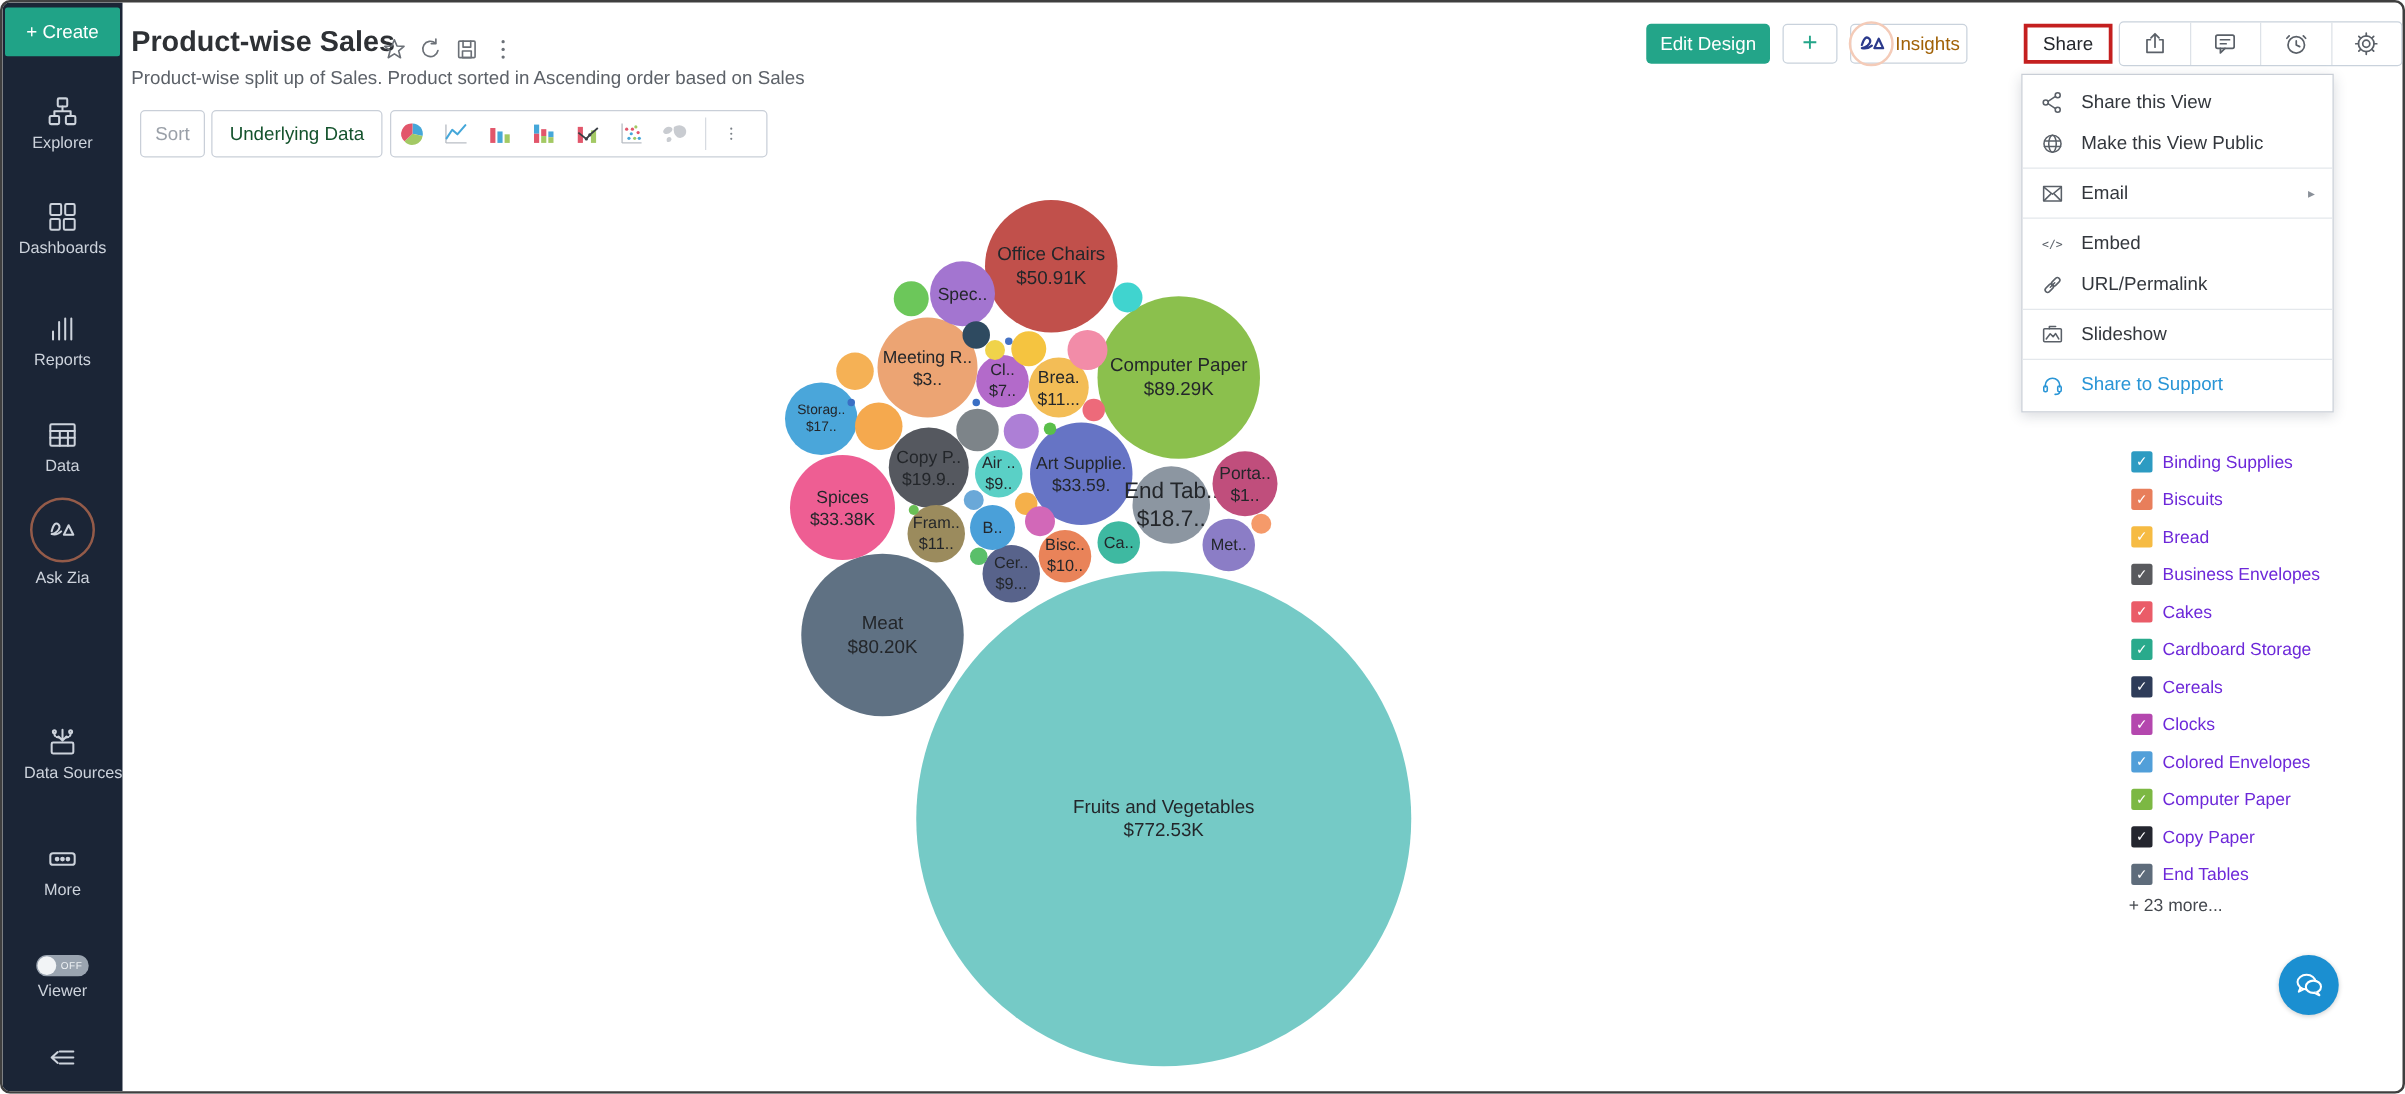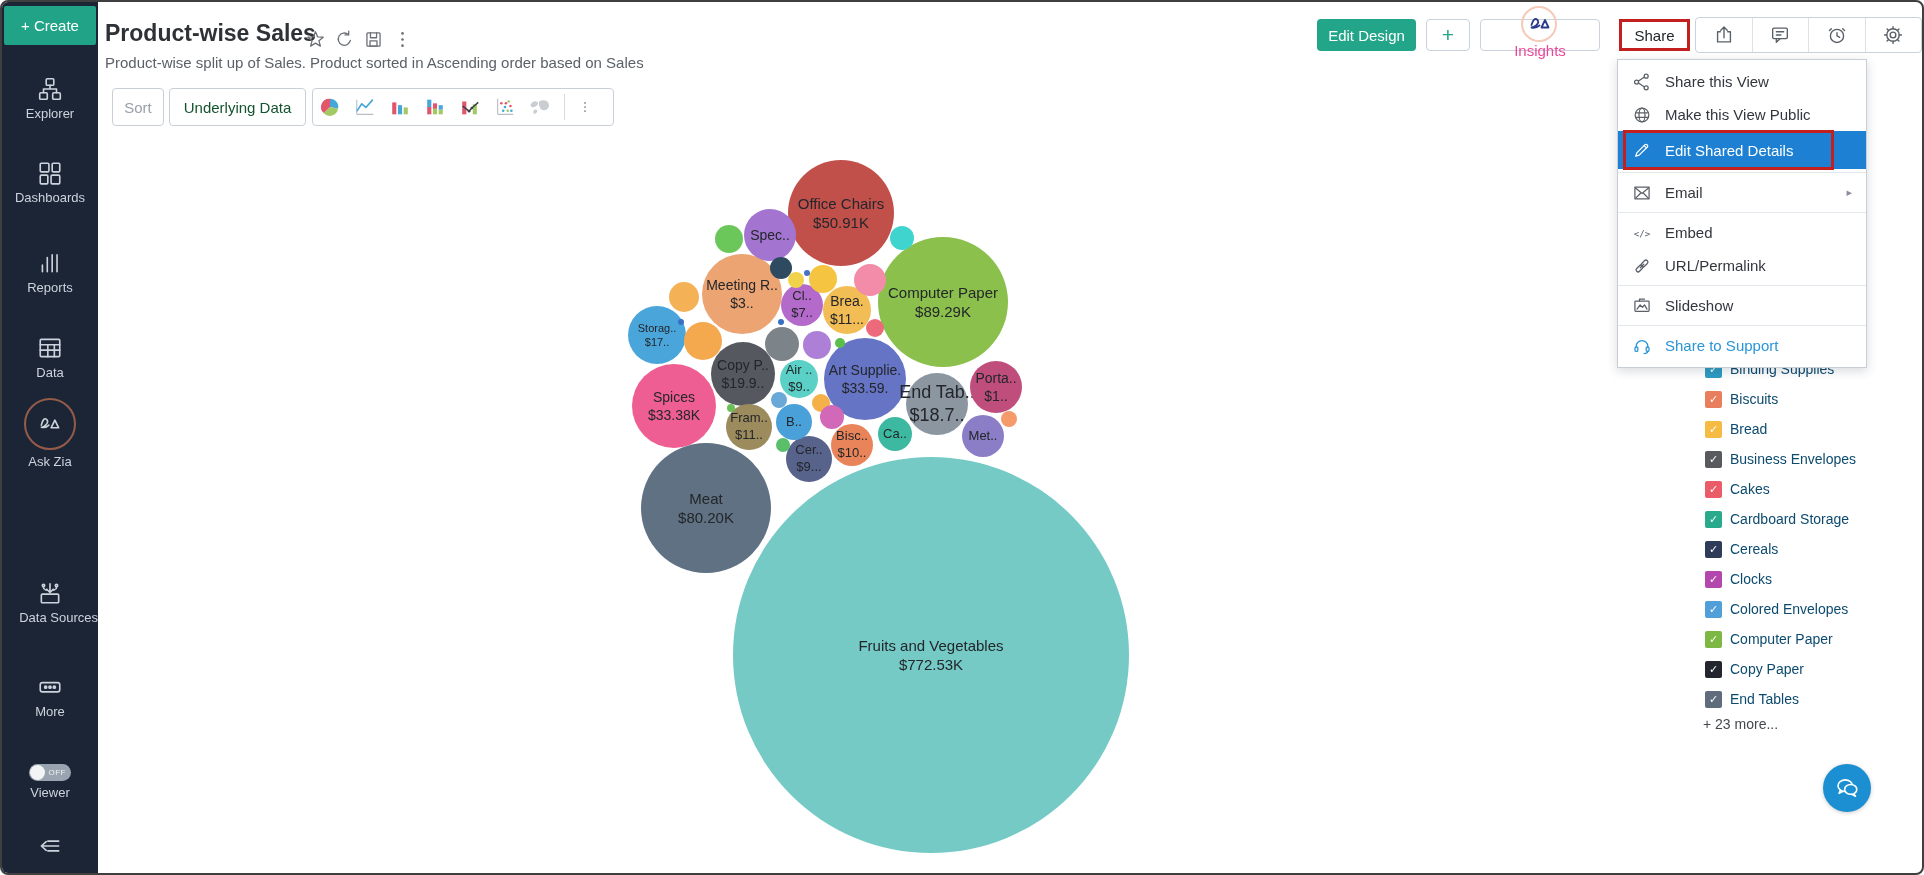--- a/index.html
+++ b/index.html
@@ -37,21 +37,21 @@
   .ct-icon svg { width:100%; height:100%; }
   .tools-sep { width:1px; height:26px; background:#d7dbe1; flex:none; }
   .tools-kebab { width:14px; height:22px; color:#7a8087; flex:none; cursor:pointer; }
   .tools-kebab svg { width:100%; height:100%; }
 
   
   .action-btn { position:absolute; top:17px; height:32px; display:flex; align-items:center; justify-content:center;
     border-radius:4px; font-size:15px; cursor:pointer; z-index:5; }
   .edit-design { left:1315px; width:99px; background:#23a589; color:#fff; }
   .plus-btn { left:1424px; width:44px; border:1px solid #c9d2dc; color:#23a589; font-size:21px; background:#fff; }
-  .insights-btn { left:1478px; width:120px; border:1px solid #c9d2dc; background:#fff; color:#ec4899; gap:6px;flex-direction:column; }
+  .insights-btn { left:1478px; width:94px; border:1px solid #c9d2dc; background:#fff; color:#a16207; gap:6px; }
   .zia-glyph { position:relative; width:24px; height:24px; }
   .zia-glyph svg { width:100%; height:100%; }
   .zia-ring-annot { position:absolute; left:-7px; top:-6px; width:36px; height:36px; border-radius:50%;
     border:2px solid #f4cbb8; }
   .share-btn { left:1617px; width:71px; background:#fff; border:3px solid #c41f1f; border-radius:0;
     color:#23262b; z-index:11; }
   .icon-group { position:absolute; left:1693px; top:15px; width:227px; height:36px; border:1px solid #c9d2dc;
     border-radius:4px; display:flex; background:#fff; z-index:5; }
   .ig-cell { flex:1; display:flex; align-items:center; justify-content:center; color:#5a6068; cursor:pointer; }
   .ig-cell + .ig-cell { border-left:1px solid #dde2e8; }
@@ -69,21 +69,21 @@
   .red-annot { position:absolute; left:5px; right:32px; top:-1px; bottom:-1px; border:3px solid #c41f1f; pointer-events:none; }
   .submenu-arrow { margin-left:auto; font-size:11px; color:#8a9099; }
   .menu-sep { height:1px; background:#e4e8ec; margin:3px 0; }
   .mi-accent { color:#2995d6; }
   .mi-accent .menu-icon { color:#2995d6; }
 
   
   .legend-row { position:absolute; left:1703px; height:30px; display:flex; align-items:center; gap:8px; cursor:pointer; z-index:2; }
   .lg-check { width:17px; height:17px; border-radius:2px; display:flex; align-items:center; justify-content:center;
     color:#fff; font-size:11px; flex:none; }
-  .lg-label { font-size:14px; color:#0c4a6e; white-space:nowrap; }
+  .lg-label { font-size:14px; color:#6d28d9; white-space:nowrap; }
   .legend-more { position:absolute; left:1701px; font-size:14px; color:#44484e; cursor:pointer; z-index:2; }
 
   
   .chart-area { position:absolute; left:96px; top:130px; right:0; bottom:0; z-index:1; }
   .bubble { position:absolute; border-radius:50%; display:flex; flex-direction:column; align-items:center;
     justify-content:center; text-align:center; color:#23262a; line-height:1.3; cursor:pointer; white-space:nowrap; }
 
   
   .chat-fab { position:absolute; left:1821px; top:762px; width:48px; height:48px; border-radius:50%;
     background:#1b8fd1; display:flex; align-items:center; justify-content:center; cursor:pointer; z-index:5;
@@ -300,28 +300,20 @@
           </svg></div>
         <div class="menu-label" style="display: inline;">Share this View</div>
       </div>
       <div class="menu-item">
         <div class="menu-icon"><svg viewBox="0 0 24 24" fill="none" stroke="currentColor" stroke-width="1.5" stroke-linecap="round" stroke-linejoin="round">
             <circle cx="12" cy="12" r="8.2"></circle>
             <ellipse cx="12" cy="12" rx="3.6" ry="8.2"></ellipse>
             <path d="M4.3 9.3 H19.7 M4.3 14.7 H19.7"></path>
           </svg></div>
         <div class="menu-label" style="display: inline;">Make this View Public</div>
-      </div>
-      <div class="menu-item mi-highlight">
-        <div class="menu-icon"><svg viewBox="0 0 24 24" fill="none" stroke="currentColor" stroke-width="1.5" stroke-linecap="round" stroke-linejoin="round">
-            <path d="M4.5 19.5 L5.8 15.4 L15.6 5.6 A1.6 1.6 0 0 1 17.9 5.6 L18.4 6.1 A1.6 1.6 0 0 1 18.4 8.4 L8.6 18.2 Z"></path>
-            <path d="M14.5 6.7 L17.3 9.5"></path>
-          </svg></div>
-        <div class="menu-label" style="display: inline;">Edit Shared Details</div>
-        <div class="red-annot"></div>
       </div>
       <div class="menu-sep"></div>
       <div class="menu-item">
         <div class="menu-icon"><svg viewBox="0 0 24 24" fill="none" stroke="currentColor" stroke-width="1.5" stroke-linecap="round" stroke-linejoin="round">
             <rect x="3.5" y="5" width="17" height="14"></rect>
             <path d="M4 5.8 L12 12.5 L20 5.8 M4.2 18.4 L10 12.6 M19.8 18.4 L14 12.6"></path>
           </svg></div>
         <div class="menu-label" style="display: inline;">Email</div>
         <div class="submenu-arrow">▸</div>
       </div>

